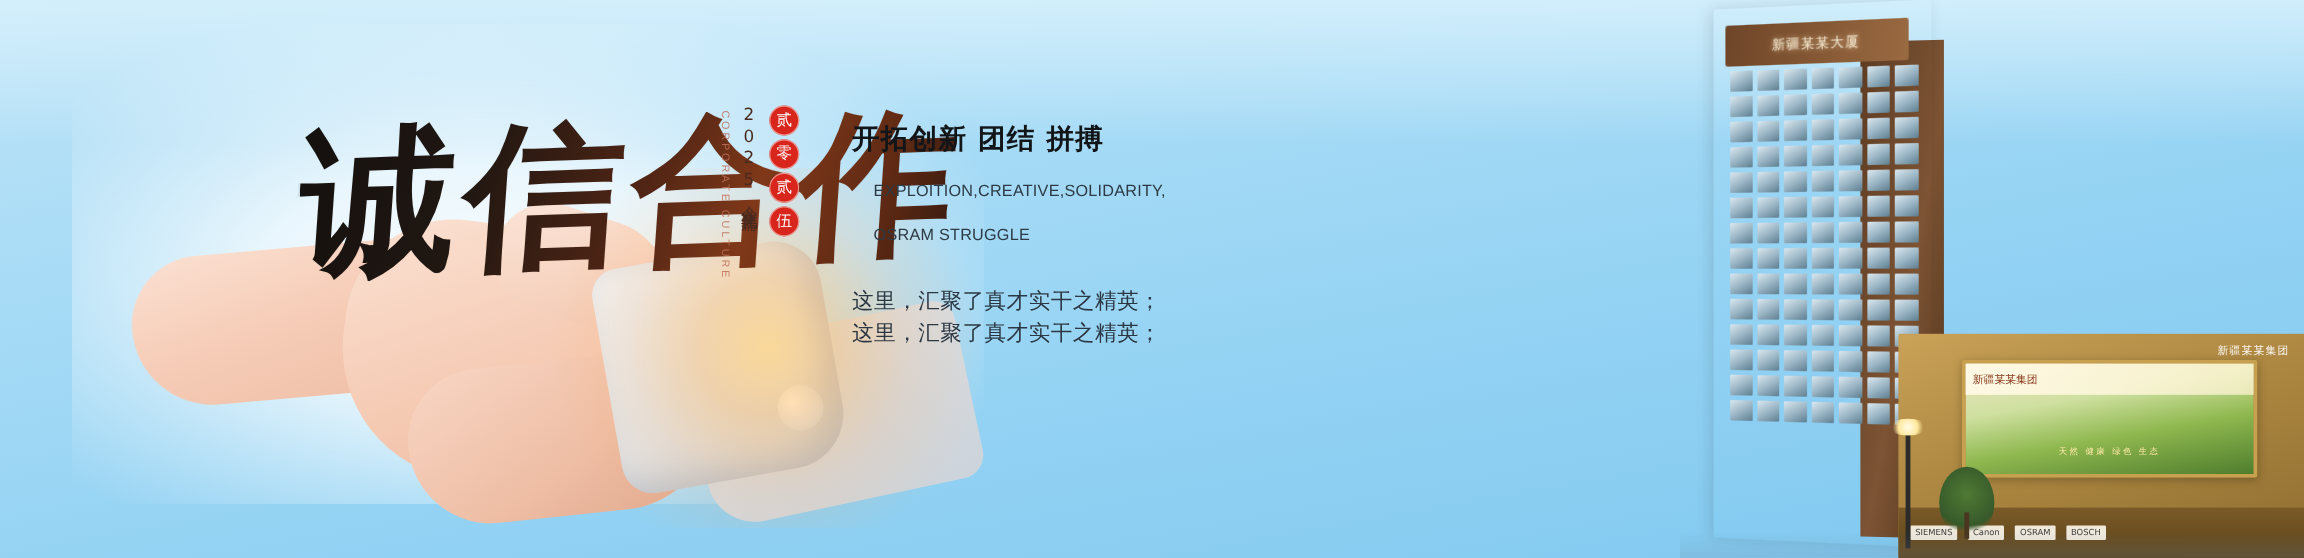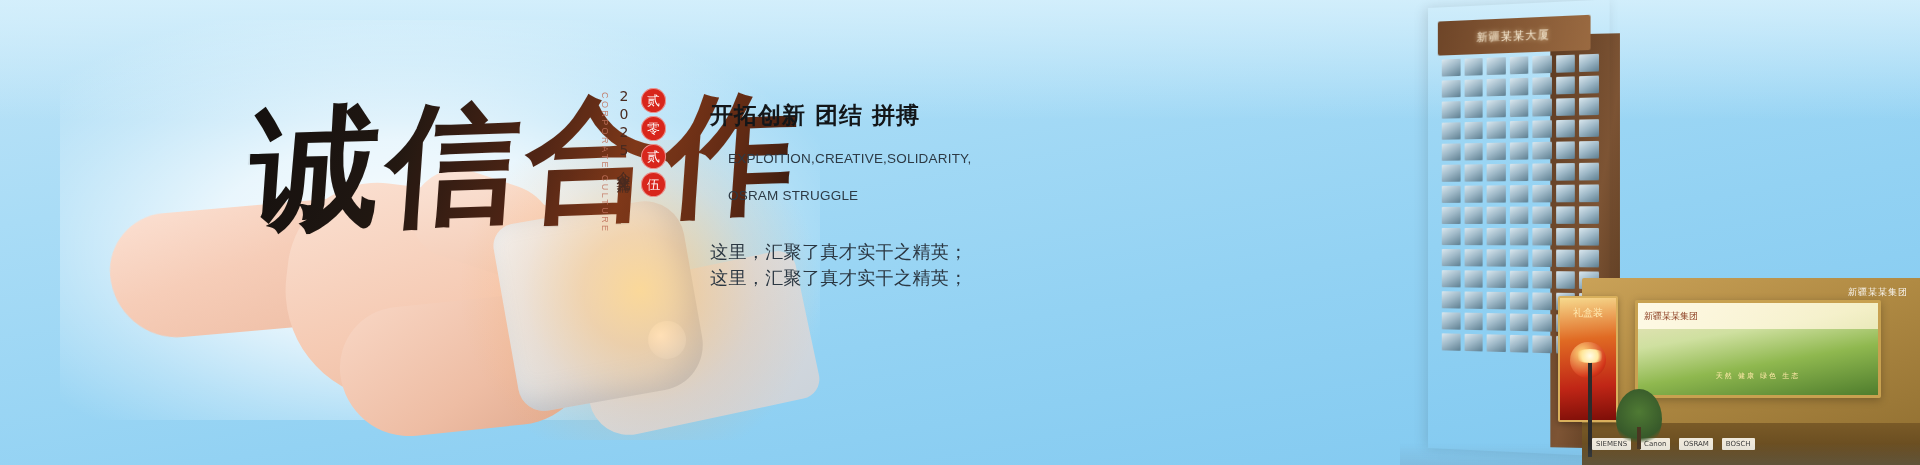--- a/index.html
+++ b/index.html
@@ -376,24 +376,20 @@
     <div class="podium">
       <div class="podium-logo">新疆某某集团</div>
       <div class="shops">
         <span class="shop">SIEMENS</span>
         <span class="shop">Canon</span>
         <span class="shop">OSRAM</span>
         <span class="shop">BOSCH</span>
       </div>
     </div>
 
-    <div class="poster">
-      <div class="poster-t">礼盒装</div>
-      <div class="poster-o"></div>
-    </div>
 
     <div class="billboard">
       <div class="bb-top">新疆某某集团</div>
       <div class="bb-sub">天然 健康 绿色 生态</div>
     </div>
 
     <div class="lamp"></div>
     <div class="tree"></div>
     <div class="ground"></div>
   </div>

